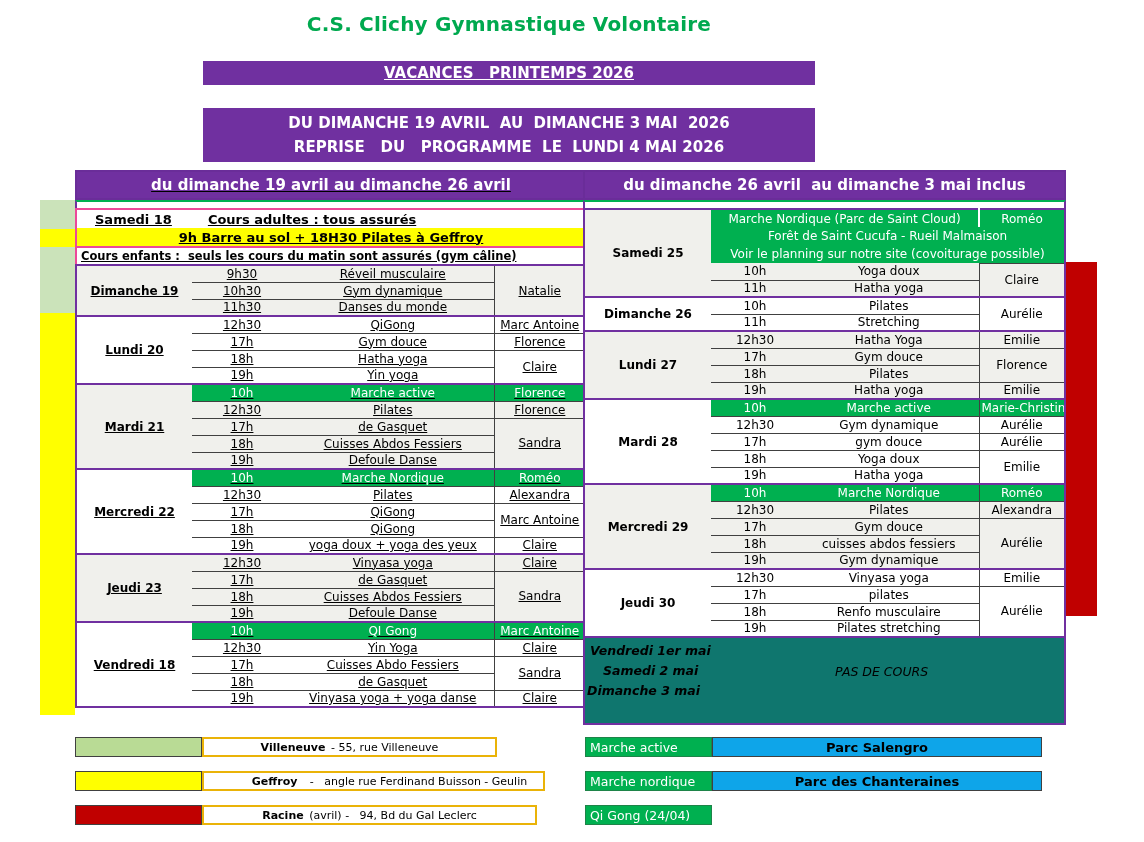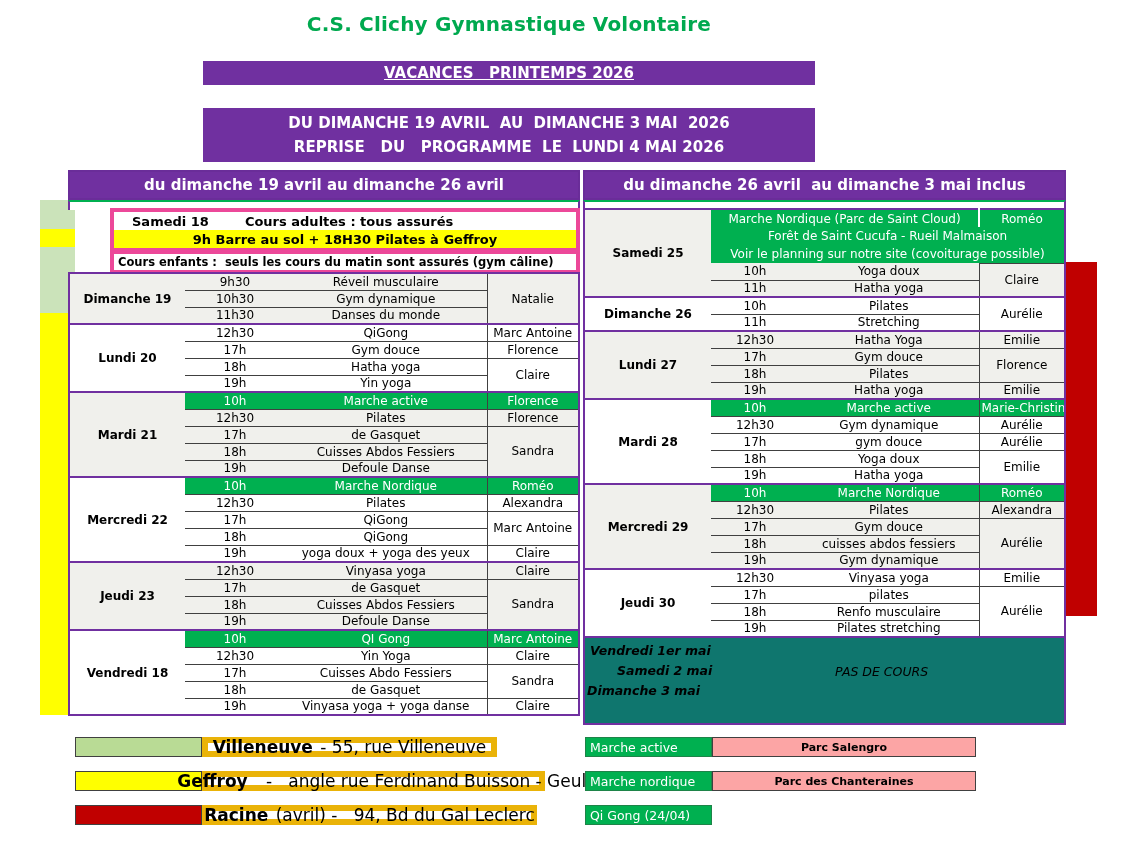--- a/index.html
+++ b/index.html
@@ -19,29 +19,29 @@
 
   
   .strip { position:absolute; left:40px; top:200px; width:35px; }
   .strip-seg { width:35px; }
   .seg-green  { background:#CBE3BA; }
   .seg-yellow { background:#FFFF00; }
   .red-strip { position:absolute; left:1066px; top:262px; width:31px; height:354px; background:#C00000; }
 
   
   .sched { position:absolute; top:170px; }
-  .sched-left  { left:68px;  width:512px; }
+  .sched-left  { left:75px;  width:512px;text-decoration:underline; }
   .sched-right { left:583px; width:483px; }
 
   .sched-header { height:30px; background:#7030A0; border:2px solid #6A2D99; color:#fff;
     font-weight:bold; font-size:15px; display:flex; align-items:center; justify-content:center; }
   .gap-row { height:10px; background:#fff; border-left:2px solid #7030A0;
     border-right:2px solid #7030A0; border-top:2px solid #00B050; }
 
-  .note-box { border:4px solid #ec4899; margin-top:-2px; background:#fff;margin-left:42px; }
+  .note-box { border:2px solid #ec4899; margin-top:-2px; background:#fff; }
   .note-adult { height:18px; display:flex; align-items:center; font-weight:bold; font-size:13px; }
   .note-adult .n-day { margin-left:18px; }
   .note-adult .n-txt { margin-left:36px; }
   .note-geffroy { height:18px; background:#FFFF00; display:flex; align-items:center;
     justify-content:center; font-weight:bold; font-size:13px; }
   .note-children { height:16px; display:flex; align-items:center; font-weight:bold;
     font-size:11.5px; padding-left:4px; }
 
   table.day-table { border-collapse:collapse; table-layout:fixed; width:100%;
     border:2px solid #7030A0; margin-top:-2px; }
@@ -63,41 +63,41 @@
   td.gb-main { background:#00B050 !important; color:#fff; font-size:12px; }
   td.gb-small { font-size:11px; }
   td.gb-teacher { background:#00B050 !important; color:#fff; font-size:10.5px;
     border-left:2px solid #ffffff; }
 
   .noclass-box { border:2px solid #7030A0; margin-top:-2px; height:89px;
     background:#0f766e; position:relative;font-style:italic; }
   .noclass-days { padding-top:3px; }
   .noclass-days div { font-weight:bold; font-size:12.5px; line-height:20px; }
   .noclass-days div:nth-child(1) { padding-left:5px; }
-  .noclass-days div:nth-child(2) { padding-left:32px; }
+  .noclass-days div:nth-child(2) { padding-left:18px; }
   .noclass-days div:nth-child(3) { padding-left:2px; }
   .noclass-text { position:absolute; left:250px; top:26px; font-size:12.5px; }
 
   
   .legend-row { position:absolute; display:flex; height:20px; }
   .lg-y1 { top:737px; } .lg-y2 { top:771px; } .lg-y3 { top:805px; }
   .legend-left  { left:75px; }
   .legend-right { left:585px; }
   .swatch { width:127px; height:20px; border:1px solid #404040; }
   .swatch-green  { background:#A9D08E; background:#B9DB95; }
   .swatch-yellow { background:#FFFF00; }
   .swatch-red    { background:#C00000; }
-  .venue-box { height:20px; border:6px solid #eab308; background:#fff; display:flex;
-    align-items:center; justify-content:center; font-size:17px; }
+  .venue-box { height:20px; border:2px solid #eab308; background:#fff; display:flex;
+    align-items:center; justify-content:center; font-size:11px; }
   .venue-box b { margin-right:2px; }
   .vb-1 { width:295px; } .vb-2 { width:343px;padding-left:32px; } .vb-3 { width:335px; }
   .park-label { width:127px; height:20px; background:#00B050; border:1px solid #1E8449;
     color:#fff; font-size:12.5px; display:flex; align-items:center; padding-left:4px; }
-  .park-box { width:264px; height:20px; border:1px solid #404040; background:#fca5a5;
-    display:flex; align-items:center; justify-content:center; font-weight:bold; font-size:11px; }
+  .park-box { width:330px; height:20px; border:1px solid #404040; background:#0ea5e9;
+    display:flex; align-items:center; justify-content:center; font-weight:bold; font-size:13px; }
 </style>
 </head>
 <body>
 
 <div class="page-title">C.S. Clichy Gymnastique Volontaire</div>
 
 <div class="banner banner-1 keepspace">VACANCES   PRINTEMPS 2026</div>
 
 <div class="banner banner-2">
   <span class="keepspace">DU DIMANCHE 19 AVRIL  AU  DIMANCHE 3 MAI  2026</span>

